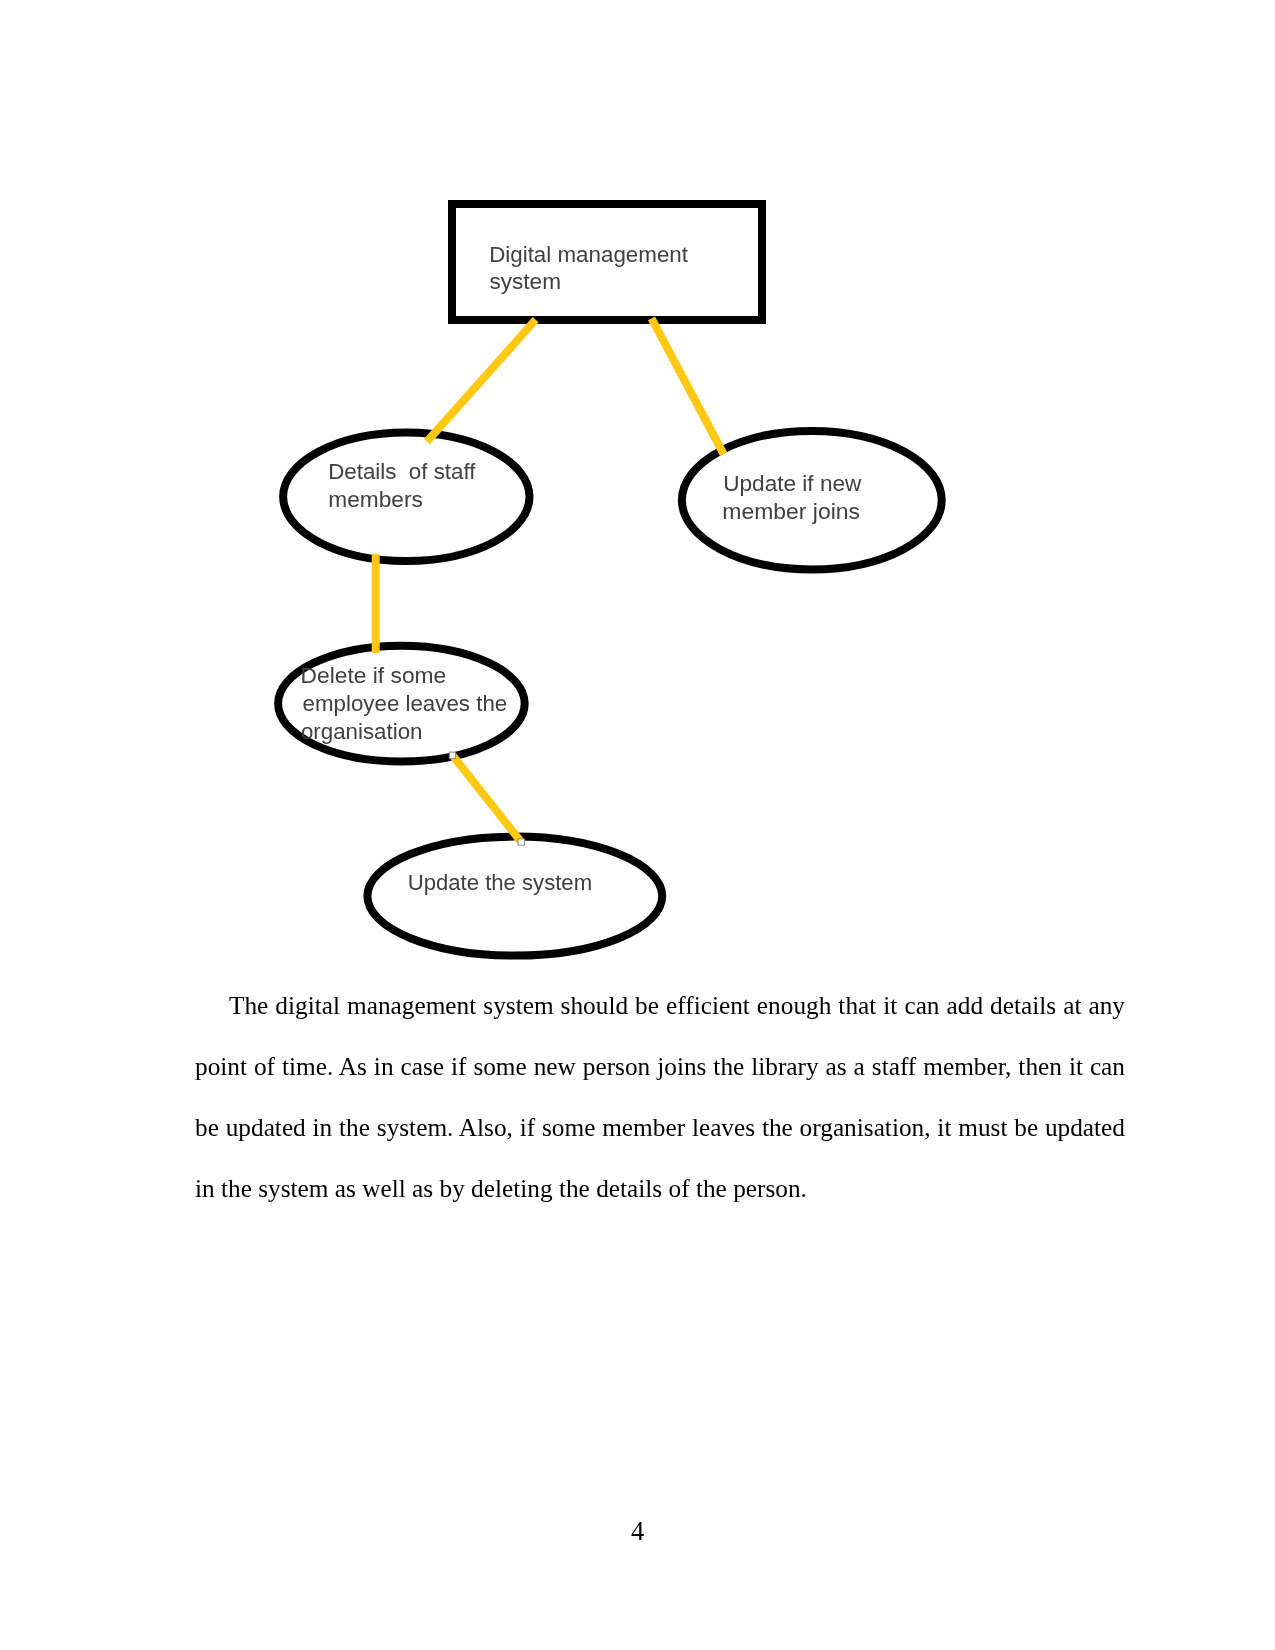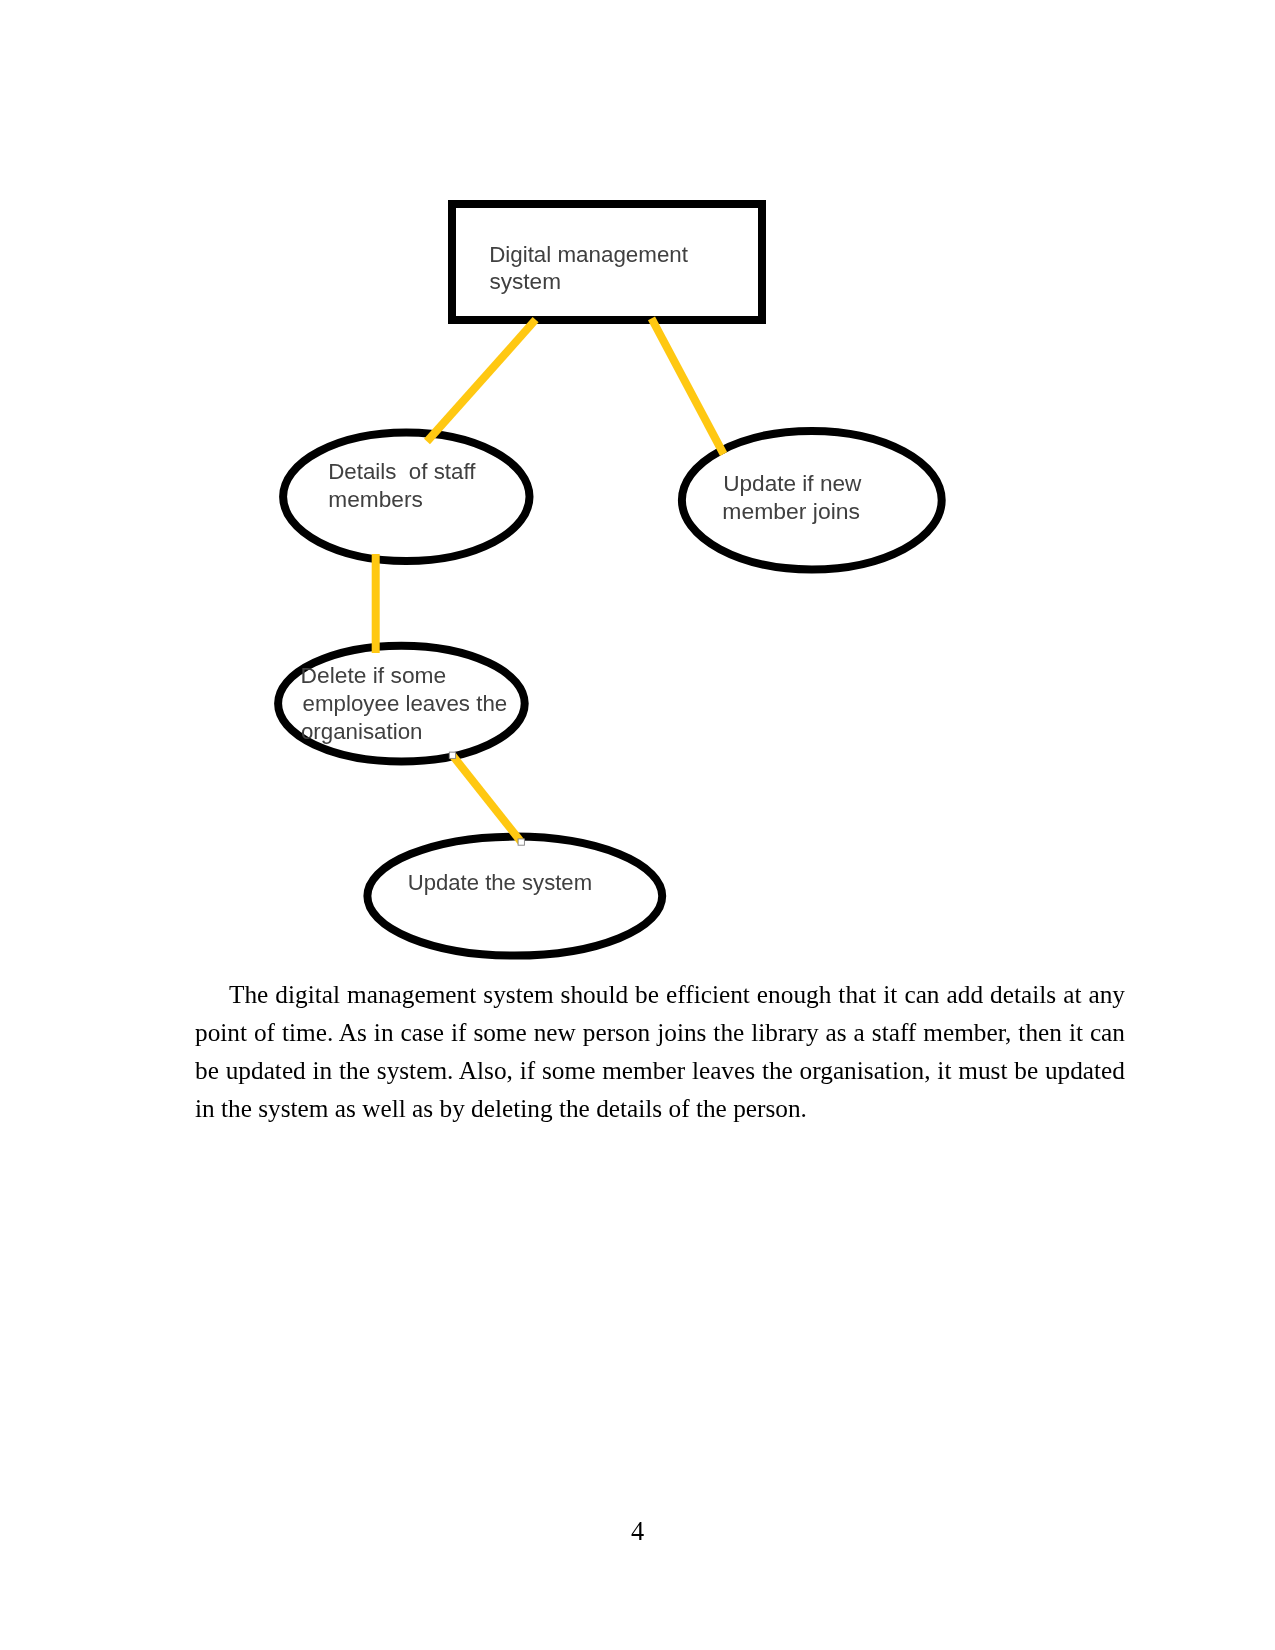--- a/index.html
+++ b/index.html
@@ -1,21 +1,21 @@
 <!DOCTYPE html>
 <html><head>
 <meta charset="utf-8">
 <style>
   html,body{margin:0;padding:0;}
   body{width:1275px;height:1650px;background:#ffffff;position:relative;overflow:hidden;
        font-family:"Liberation Serif",serif;}
   .page{position:absolute;left:0;top:0;width:1275px;height:1650px;}
   #diagram{position:absolute;left:0;top:0;}
   .para{position:absolute;left:195px;top:975px;width:930px;
-        font-family:"Liberation Serif",serif;font-size:25.3px;line-height:38px;
+        font-family:"Liberation Serif",serif;font-size:25.3px;line-height:61px;
         text-align:justify;color:#000;}
   .para .indent{display:inline-block;width:34px;}
   .nodetext text{font-family:"Liberation Sans",sans-serif;font-size:21.8px;fill:#404040;white-space:pre;}
   .pageno{position:absolute;left:0;top:1517px;width:1275px;text-align:center;
           font-family:"Liberation Serif",serif;font-size:26.3px;color:#000;}
 </style>
 </head>
 <body>
 
 <div class="page">

